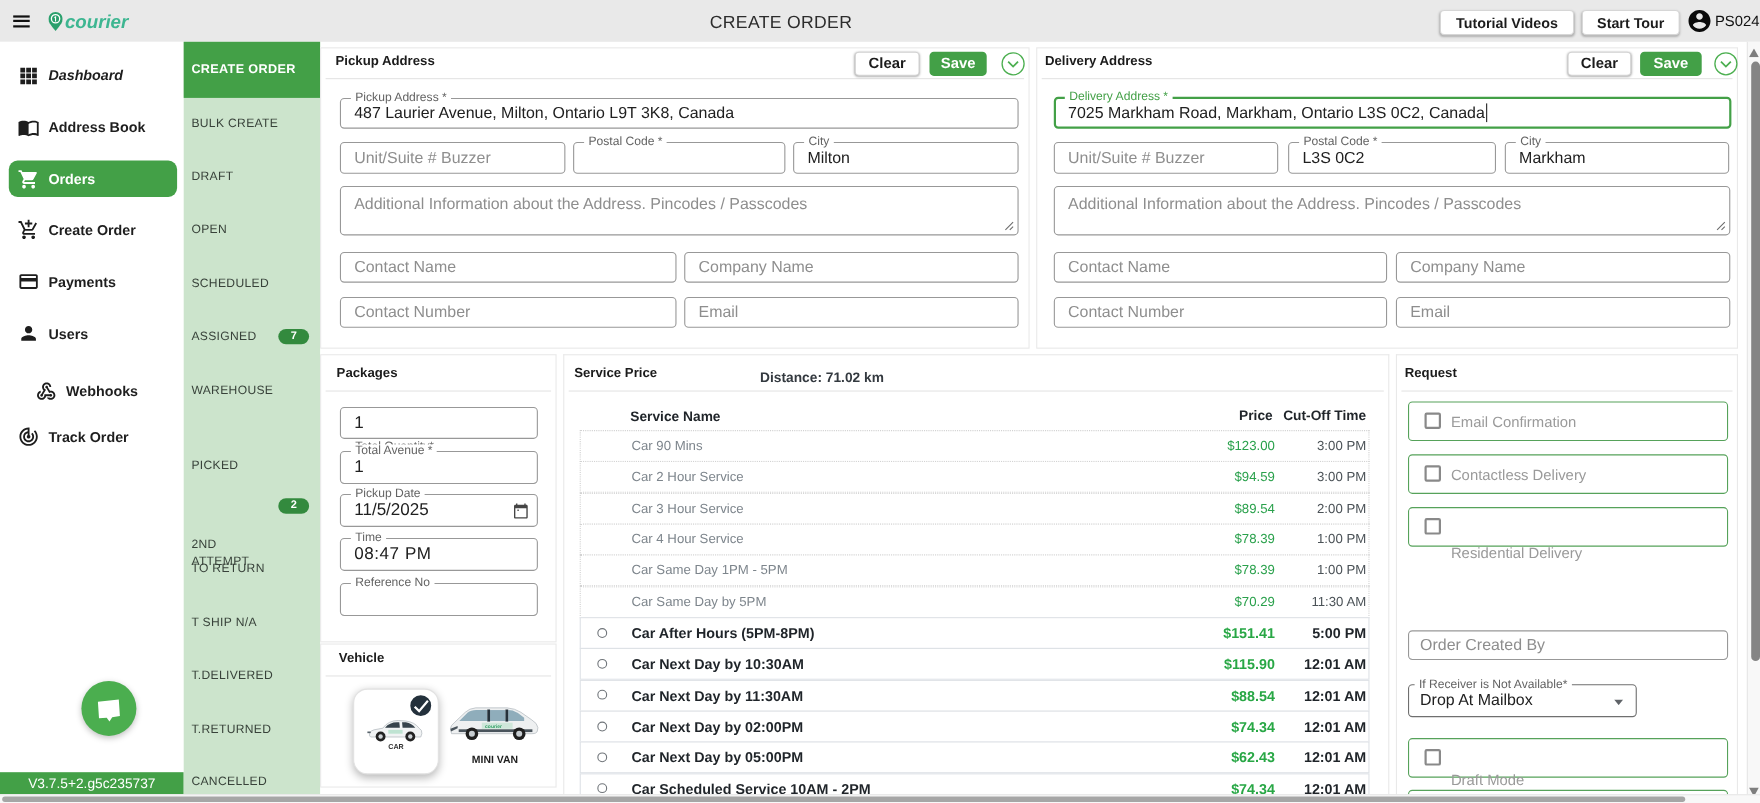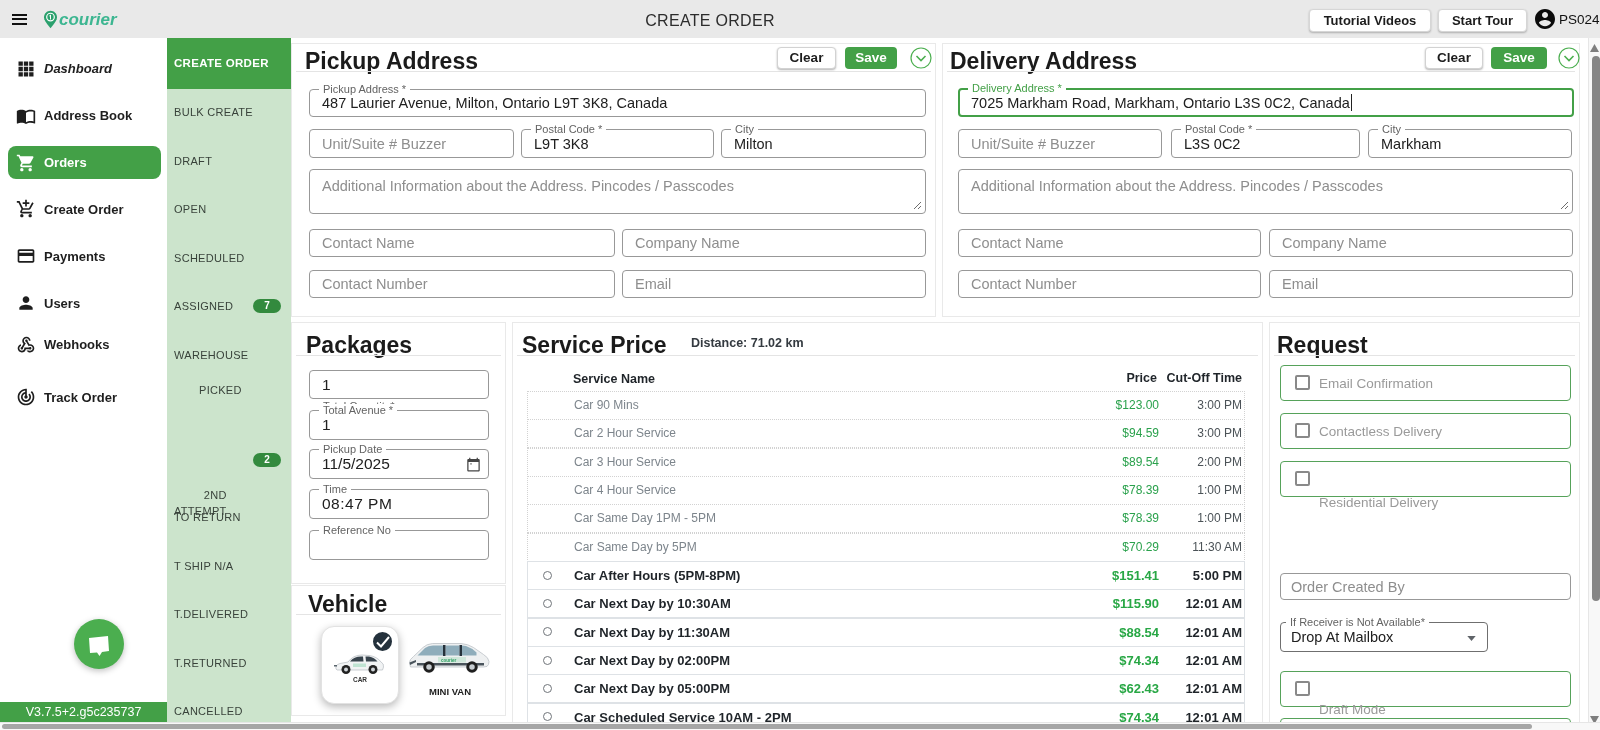--- a/index.html
+++ b/index.html
@@ -17,26 +17,26 @@
 
 #sidebar { position:absolute; left:0; top:38px; width:167px; height:692px; background:#fff; }
 .sit { position:absolute; left:0; width:167px; height:33px; }
 .sit svg { position:absolute; left:16px; top:6.5px; }
 .sit span { position:absolute; left:44px; top:0; line-height:33px; font-weight:bold; font-size:13px; color:#1e1e1e; }
 #selpill { position:absolute; left:8px; top:108px; width:153px; height:33px; background:#43a047; border-radius:8px; }
 
 #gnav { position:absolute; left:167px; top:38px; width:124px; height:692px; background:#cce4cc; }
 #gnavhead { position:absolute; left:0; top:0; width:124px; height:51px; background:#43a047;
   color:#fff; font-weight:bold; font-size:11.5px; letter-spacing:.3px; line-height:51px; padding-left:7px; }
-.gni { position:absolute; left:7px; font-size:11px; color:#38423a; letter-spacing:.3px; line-height:15.5px;text-align:right; }
+.gni { position:absolute; left:7px; font-size:11px; color:#38423a; letter-spacing:.3px; line-height:15.5px; }
 .badge { position:absolute; left:86px; width:28px; height:14px; border-radius:7px; background:#338a3e;
   color:#fff; font-weight:bold; font-size:10px; text-align:center; line-height:14px; }
 
 .card { position:absolute; background:#fff; border:1px solid #e9e9e9; }
-.ttl { position:absolute; font-weight:bold; font-size:23px; color:#1b1b1b; }
+.ttl { position:absolute; font-weight:bold; font-size:12px; color:#1b1b1b; }
 .hdv { position:absolute; height:1px; background:#e4e4e4; }
 
 .fld { position:absolute; border:1px solid #989898; border-radius:4px; background:#fff; }
 .lbl { position:absolute; top:-7px; font-size:11px; color:#636363; background:#fff; padding:0 4px;
   line-height:13px; white-space:nowrap; }
 .val { position:absolute; left:12px; right:4px; top:0; bottom:0; font-size:14.5px; color:#202020;
   display:flex; align-items:center; white-space:nowrap; overflow:hidden; }
 .ph  { color:#8e8e8e; }
 .clearb { position:absolute; top:47px; height:22px; background:#fff; border:1px solid #d2d2d2;
   border-radius:4px; box-shadow:0 1px 2px rgba(0,0,0,.3); font-weight:bold; font-size:13.5px;
@@ -112,21 +112,21 @@
           <path fill="#1e1e1e" d="M12 12c2.21 0 4-1.79 4-4s-1.79-4-4-4-4 1.79-4 4 1.79 4 4 4zm0 2c-2.67 0-8 1.34-8 4v2h16v-2c0-2.66-5.33-4-8-4z"></path>
         </svg>
     <span>Users</span>
   </div>
   <div class="sit" style="top:201.5px;">
     <svg width="20" height="20" viewBox="0 0 24 24">
           <path fill="#1e1e1e" d="M20 4H4c-1.11 0-1.99.89-1.99 2L2 18c0 1.11.89 2 2 2h16c1.11 0 2-.89 2-2V6c0-1.11-.89-2-2-2zm0 14H4v-6h16v6zm0-10H4V6h16v2z"></path>
         </svg>
     <span>Payments</span>
   </div>
-  <div class="sit" style="top:290px;">
+  <div class="sit" style="top:301px;margin-left:16px;">
     <svg width="20" height="20" viewBox="0 0 24 24">
           <path fill="#1e1e1e" d="M10 15h5.88c.27-.31.67-.5 1.12-.5.83 0 1.5.67 1.5 1.5s-.67 1.5-1.5 1.5c-.44 0-.84-.19-1.12-.5H11.9c-.46 2.28-2.48 4-4.9 4-2.76 0-5-2.24-5-5 0-2.42 1.72-4.44 4-4.9v2.07c-1.16.41-2 1.53-2 2.83 0 1.65 1.35 3 3 3s3-1.35 3-3v-1zm2.5-11c1.65 0 3 1.35 3 3h2c0-2.76-2.24-5-5-5s-5 2.24-5 5c0 1.43.6 2.71 1.55 3.62l-2.35 3.9c-.68.14-1.2.75-1.2 1.48 0 .83.67 1.5 1.5 1.5s1.5-.67 1.5-1.5c0-.16-.02-.31-.07-.45l3.38-5.63C10.49 9.61 9.5 8.42 9.5 7c0-1.65 1.35-3 3-3zm4.5 9c-.64 0-1.23.2-1.72.54l-3.05-5.07C11.53 8.35 11 7.74 11 7c0-.83.67-1.5 1.5-1.5S14 6.17 14 7c0 .15-.02.29-.06.43l2.19 3.65c.28-.05.57-.08.87-.08 2.76 0 5 2.24 5 5s-2.24 5-5 5c-1.85 0-3.47-1.01-4.33-2.5h2.67c.48.32 1.05.5 1.66.5 1.65 0 3-1.35 3-3s-1.35-3-3-3z"></path>
         </svg>
     <span>Webhooks</span>
   </div>
   <div class="sit" style="top:342.5px;">
     <svg width="20" height="20" viewBox="0 0 24 24">
           <path fill="#1e1e1e" d="M19.07 4.93l-1.41 1.41C19.1 7.79 20 9.79 20 12c0 4.42-3.58 8-8 8s-8-3.58-8-8c0-4.08 3.05-7.44 7-7.93v2.02C8.16 6.57 6 9.03 6 12c0 3.31 2.69 6 6 6s6-2.69 6-6c0-1.66-.67-3.16-1.76-4.24l-1.41 1.41C15.55 9.9 16 10.9 16 12c0 2.21-1.79 4-4 4s-4-1.79-4-4c0-1.86 1.28-3.41 3-3.86v2.14c-.6.35-1 .98-1 1.72 0 1.1.9 2 2 2s2-.9 2-2c0-.74-.4-1.38-1-1.72V2h-1C6.48 2 2 6.48 2 12s4.48 10 10 10 10-4.48 10-10c0-2.76-1.12-5.26-2.93-7.07z"></path>
         </svg>
     <span>Track Order</span>
@@ -140,21 +140,21 @@
 </div>
 <div id="gnav">
   <div id="gnavhead">CREATE ORDER</div>
   <div class="gni" style="top:67px;">BULK CREATE</div>
   <div class="gni" style="top:115.5px;">DRAFT</div>
   <div class="gni" style="top:164px;">OPEN</div>
   <div class="gni" style="top:212.5px;">SCHEDULED</div>
   <div class="gni" style="top:261px;">ASSIGNED</div>
       <div class="badge" style="top:261px;">7</div>
   <div class="gni" style="top:309.5px;">WAREHOUSE</div>
-  <div class="gni" style="top:345px;margin-left:25px;">PICKED</div>
+  <div class="gni" style="top:378px;">PICKED</div>
   <div class="gni" style="top:410px;margin-top:40px;">2ND<br>ATTEMPT</div>
       <div class="badge" style="top:415px;">2</div>
   <div class="gni" style="top:472px;">TO RETURN</div>
   <div class="gni" style="top:520.5px;">T SHIP N/A</div>
   <div class="gni" style="top:569px;">T.DELIVERED</div>
   <div class="gni" style="top:617.5px;">T.RETURNED</div>
   <div class="gni" style="top:666px;">CANCELLED</div>
 </div>
 <div id="main">
 
@@ -169,21 +169,20 @@
       </svg>
 <div class="fld" style="left:309px;top:89px;width:617px;height:28px;">
   <span class="lbl" style="left:9px;">Pickup Address *</span>
   <span class="val">487 Laurier Avenue, Milton, Ontario L9T 3K8, Canada</span>
 </div>
 <div class="fld" style="left:309px;top:129px;width:205px;height:29px;">
         <span class="val ph">Unit/Suite # Buzzer</span>
       </div>
 <div class="fld" style="left:521px;top:129px;width:193px;height:29px;">
   <span class="lbl" style="left:9px;">Postal Code *</span>
-        <span class="val">L9T 3K8</span>
       </div>
 <div class="fld" style="left:721px;top:129px;width:205px;height:29px;">
   <span class="lbl" style="left:9px;">City</span>
         <span class="val">Milton</span>
       </div>
 <div class="fld" style="left:309px;top:169px;width:617px;height:45px;">
   <span style="position:absolute;left:12px;top:8px;font-size:14.5px;color:#8e8e8e;">Additional Information about the Address. Pincodes / Passcodes</span>
   <svg style="position:absolute;right:3px;bottom:3px;" width="9" height="9" viewBox="0 0 9 9">
           <path d="M8 1L1 8M8 5L5 8" stroke="#6d6d6d" stroke-width="1"></path>
         </svg>

